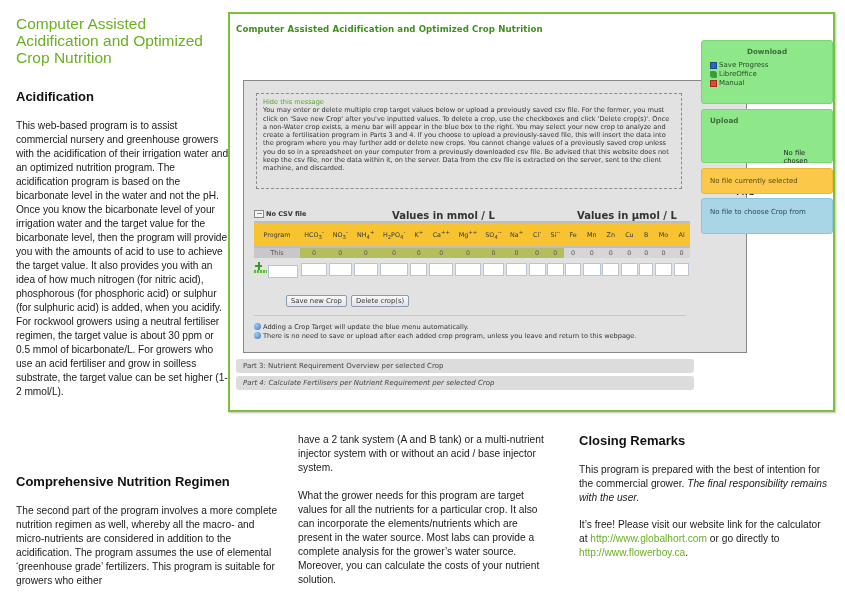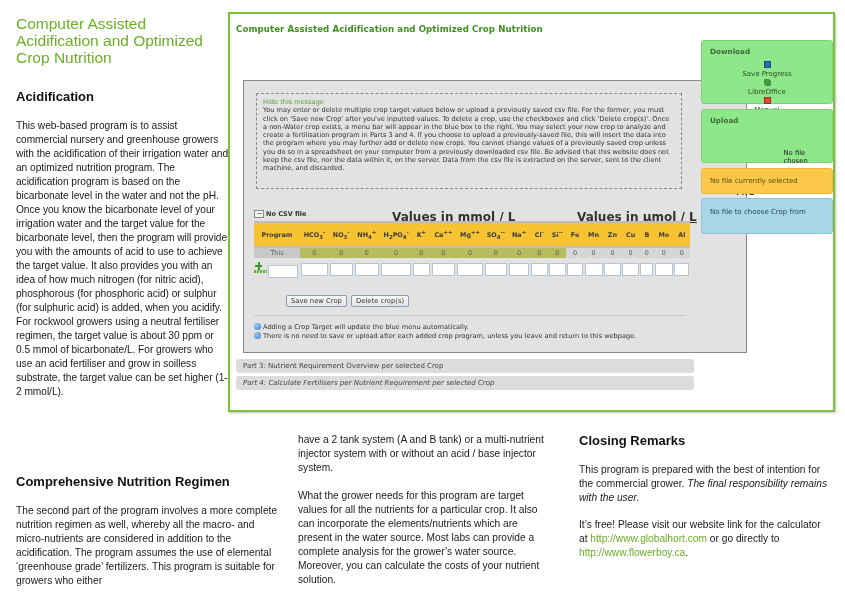--- a/index.html
+++ b/index.html
@@ -16,48 +16,48 @@
   
   .app { position: absolute; left: 228px; top: 12px; width: 607px; height: 400px; border: 2px solid #7cc13a; background: #fff; box-shadow: 1px 1px 2px rgba(0,0,0,0.25); font-family: "DejaVu Sans", sans-serif; }
   .app-title { position: absolute; left: 6px; top: 10px; font-size: 8.6px; font-weight: bold; color: #3e8f1e; letter-spacing: 0.1px; }
   .part-bar { position: absolute; left: 6px; width: 458px; height: 14px; background: #dcdcdc; border-radius: 3px; font-size: 7px; color: #444; padding: 3px 0 0 7px; cursor: pointer; }
   .part2-box { position: absolute; left: 13px; top: 66px; width: 504px; height: 273px; border: 1px solid #888; background: #e2e2e2; }
   .msg { position: absolute; left: 12px; top: 12px; width: 426px; height: 96px; border: 1px dashed #8a8a8a; padding: 4px 6px; font-size: 6.6px; line-height: 8.3px; color: #333; }
   .msg .hide { color: #5aa32a; cursor: pointer; }
   .csv-row { position: absolute; left: 10px; top: 129px; font-size: 6.5px; font-weight: bold; color: #333; display: flex; align-items: center; gap: 2px; }
   .csv-icon { width: 10px; height: 8px; border: 1px solid #888; background: #f5f5f5; display: inline-block; position: relative; }
   .csv-icon:after { content: ""; position: absolute; left: 2px; top: 2px; width: 5px; height: 1px; background: #888; }
-  .units { position: absolute; top: 129px; font-size: 12px; font-weight: bold; color: #333; text-decoration: underline; }
+  .units { position: absolute; top: 129px; font-size: 10px; font-weight: bold; color: #333; }
 
   .nutr { position: absolute; left: 10px; top: 140px; width: 436px; border-collapse: collapse; font-size: 6.4px; }
-  .nutr th { background: #f7c330; height: 25px; color: #3a3a3a; font-weight: bold; text-align: center; padding: 0; border-top: 2px solid #bdbdbd; border-bottom: 2px solid #bdbdbd; }
+  .nutr th { background: #f7c330; height: 25px; color: #3a3a3a; font-weight: normal; text-align: center; padding: 0; border-top: 2px solid #bdbdbd; border-bottom: 2px solid #bdbdbd; }
   .nutr td { height: 11px; text-align: center; color: #555; padding: 0; }
   .nutr td.name { background: #c8c8c8; }
   .nutr td.mmol { background: #b6bd5f; }
   .nutr td.umol { background: #d6d6d6; }
   .nutr tr.inputs td { height: 17px; padding-top: 4px; background: transparent; }
   .nutr input { width: 92%; height: 13px; border: 1px solid #b7c4d6; background: #fff; font-size: 6px; }
   .nutr input.wide { width: 96%; }
   .add-icon { display: inline-block; width: 13px; height: 11px; position: relative; cursor: pointer; }
   .add-icon .plus-h { position: absolute; left: 1px; top: 3px; width: 7px; height: 2px; background: #3c9a2a; }
   .add-icon .plus-v { position: absolute; left: 4px; top: 0; width: 2px; height: 8px; background: #3c9a2a; }
   .add-icon .base { position: absolute; left: 0; top: 8px; width: 13px; height: 3px; background: repeating-linear-gradient(90deg,#5cb83a 0 2px,#c9e6b8 2px 3px); }
 
   .btn { position: absolute; top: 214px; height: 12px; font-size: 6.8px; color: #333; background: linear-gradient(#fafafa,#e3e3e3); border: 1px solid #8a9bb4; border-radius: 2px; padding: 0 4px; font-family: "DejaVu Sans", sans-serif; cursor: pointer; margin-left: 32px; }
   .hr { position: absolute; left: 10px; top: 234px; width: 432px; height: 1px; background: #c8c8c8; }
   .note { position: absolute; left: 10px; font-size: 6.6px; line-height: 8.5px; color: #333; width: 432px; }
   .info-icon { display: inline-block; width: 7px; height: 7px; border-radius: 50%; background: radial-gradient(circle at 35% 35%, #9ec9f0, #3a7cc6); margin-right: 2px; vertical-align: -1px; }
 
   .side { position: absolute; left: 471px; width: 132px; border-radius: 3px; font-size: 7px; padding: 6px 8px; }
-  .side.download { top: 26px; height: 64px; background: #8ee88a; border: 1px solid #7ad377; }
+  .side.download { top: 26px; height: 64px; background: #8ee88a; border: 1px solid #7ad377; text-align: center; }
   .side.upload { top: 95px; height: 54px; background: #8ee88a; border: 1px solid #7ad377; }
   .side.status { top: 154px; height: 26px; background: #fbc84a; border: 1px solid #efb832; color: #5a4a10; padding-top: 8px; }
   .side.crops { top: 184px; height: 36px; background: #a9d6e6; border: 1px solid #8fc3d8; color: #2f4a56; padding-top: 9px; line-height: 8px; }
   .side-title { font-weight: bold; color: #3f6a3a; font-size: 7.2px; margin-bottom: 5px; }
-  .dl-item { display: flex; align-items: center; gap: 2px; color: #2a4a2a; margin-bottom: 1px; cursor: pointer; flex-direction: column; }
+  .dl-item { display: flex; align-items: center; gap: 2px; color: #2a4a2a; margin-bottom: 1px; cursor: pointer; }
   .ico { display: inline-block; width: 7px; height: 7px; }
   .ico.save { background: #2f66b8; border: 1px solid #1e4a8a; }
   .ico.libre { background: #3e9b3a; border-radius: 1px 3px 1px 3px; }
   .ico.pdf { background: #e04a3c; border: 1px solid #a52a20; }
   .file-row { display: flex; align-items: center; gap: 3px; margin-top: 6px; font-size: 6.8px; color: #222; }
   .file-btn { height: 12px; font-size: 11px; padding: 0 8px; background: linear-gradient(#fafafa,#e0e0e0); border: 1px solid #8a9bb4; border-radius: 2px; font-family: "DejaVu Sans", sans-serif; cursor: pointer; margin-top: 40px; }
   .extract { text-align: right; margin-top: 4px; font-size: 6.8px; color: #333; cursor: pointer; }
 </style>
 </head>
 <body>

